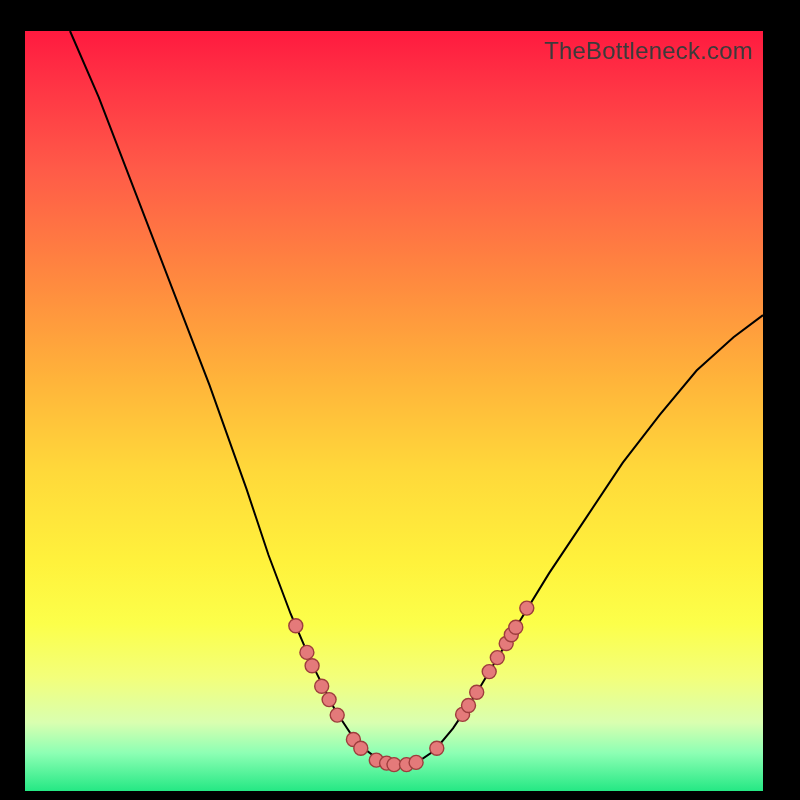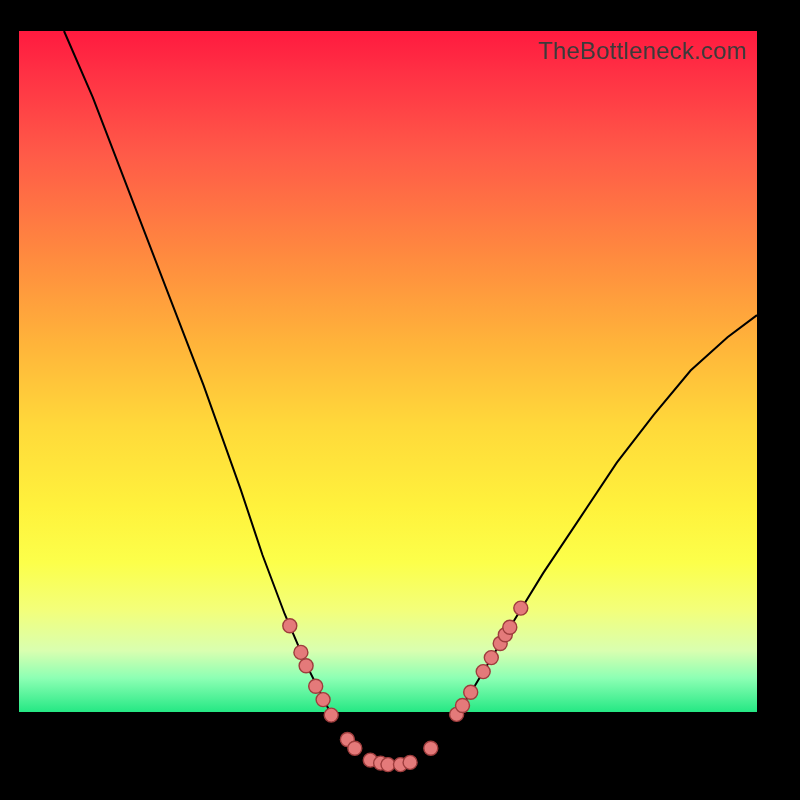--- a/index.html
+++ b/index.html
@@ -12,24 +12,24 @@
     font-family: Arial, Helvetica, sans-serif;
   }
   .frame {
     position: relative;
     width: 800px;
     height: 800px;
     background: #000;
   }
   .plot {
     position: absolute;
-    left: 19px;
+    left: 25px;
     top: 31px;
     width: 738px;
-    height: 681px;
+    height: 760px;
     background: linear-gradient(to bottom,
       #ff1a3f 0%,
       #ff3044 6%,
       #ff5a48 18%,
       #ff8a3f 33%,
       #ffb43a 46%,
       #ffd93a 58%,
       #fff23c 70%,
       #fcff4a 78%,
       #f3ff7a 85%,

